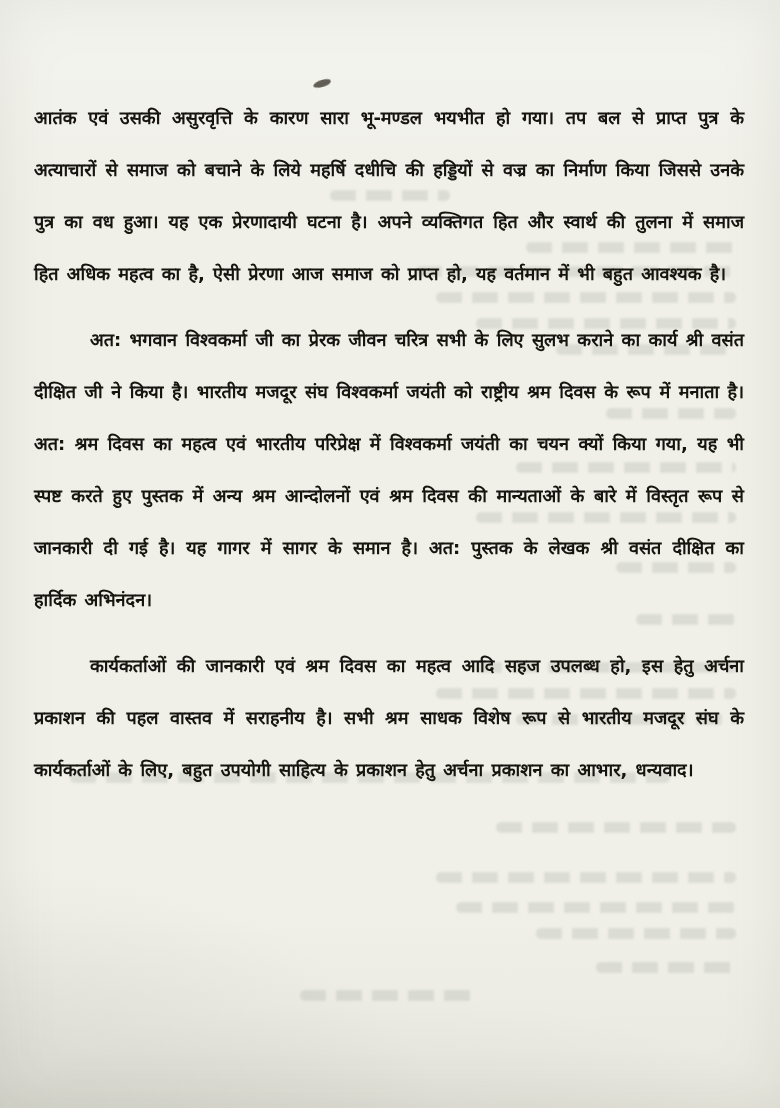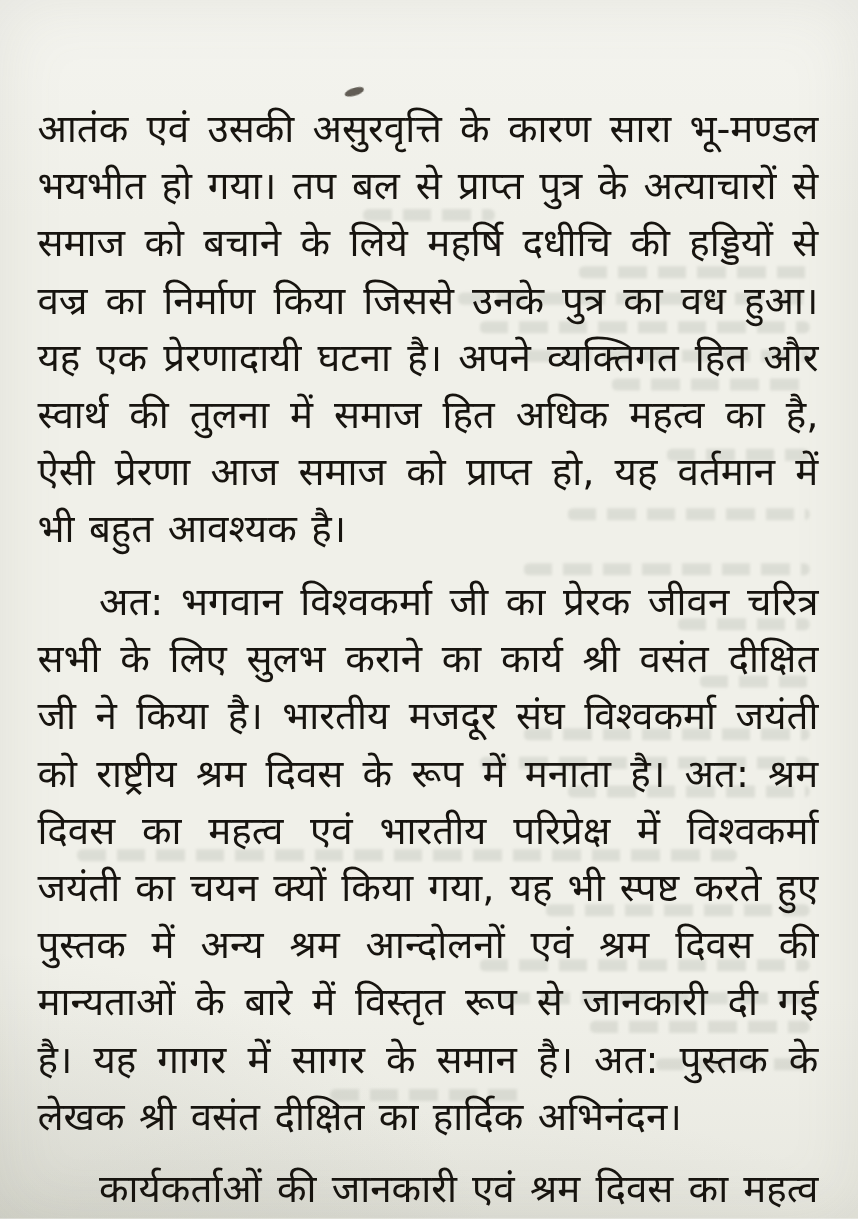--- a/index.html
+++ b/index.html
@@ -35,23 +35,23 @@
     position:absolute;top:80px;left:313px;width:18px;height:7px;
     background:#49443b;border-radius:60% 40% 55% 45%;
     transform:rotate(-14deg);filter:blur(.4px);opacity:.85;
   }
   .text-block{
     position:absolute;top:92px;left:34px;right:36px;
     color:var(--ink);
   }
   .para{
     margin:0 0 14px 0;
-    font-size:35px;
+    font-size:18px;
     line-height:52px;
-    font-weight:400;
+    font-weight:700;
     text-align:justify;
     text-justify:inter-word;
     word-spacing:2px;
     color:var(--ink);
   }
   .para.indent{text-indent:56px;}
 </style>
 </head>
 <body>
 

